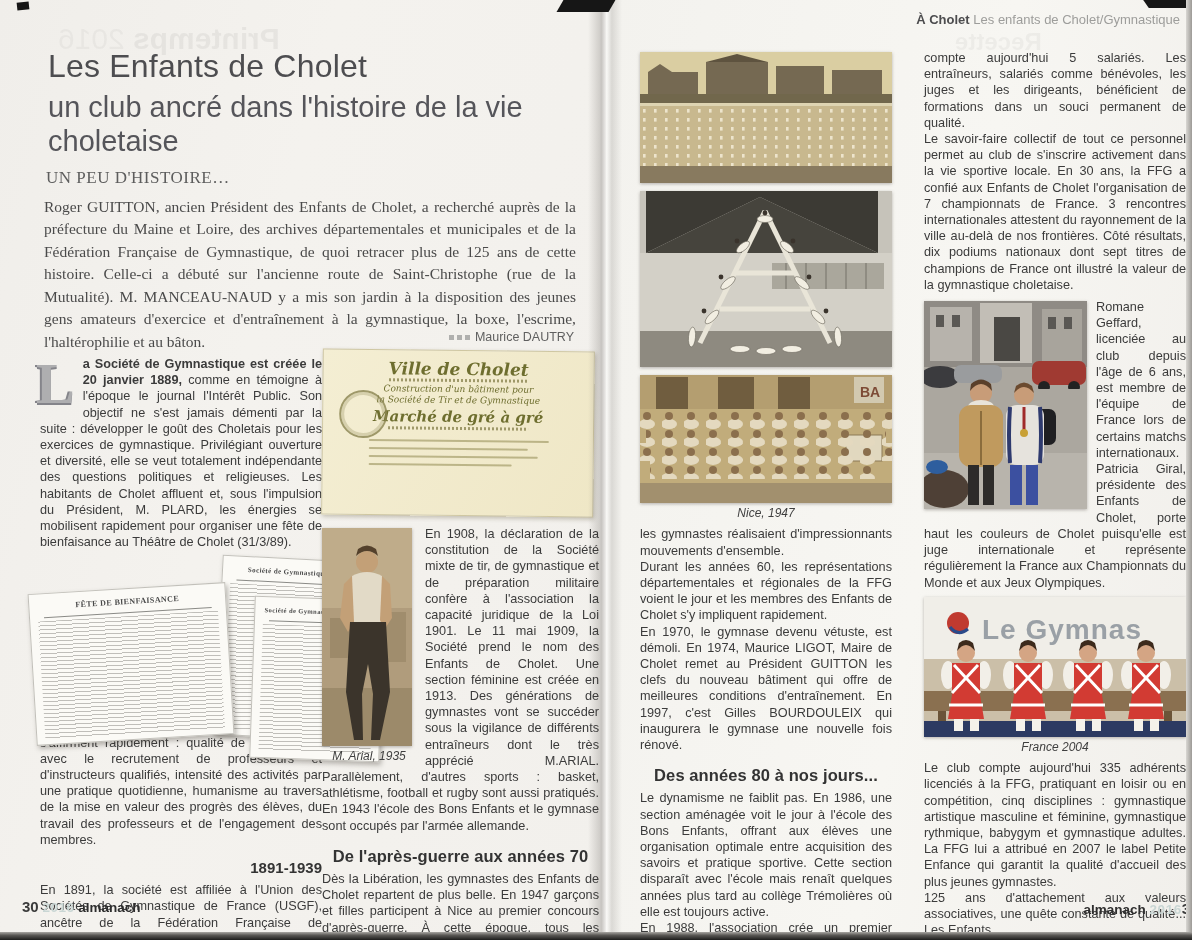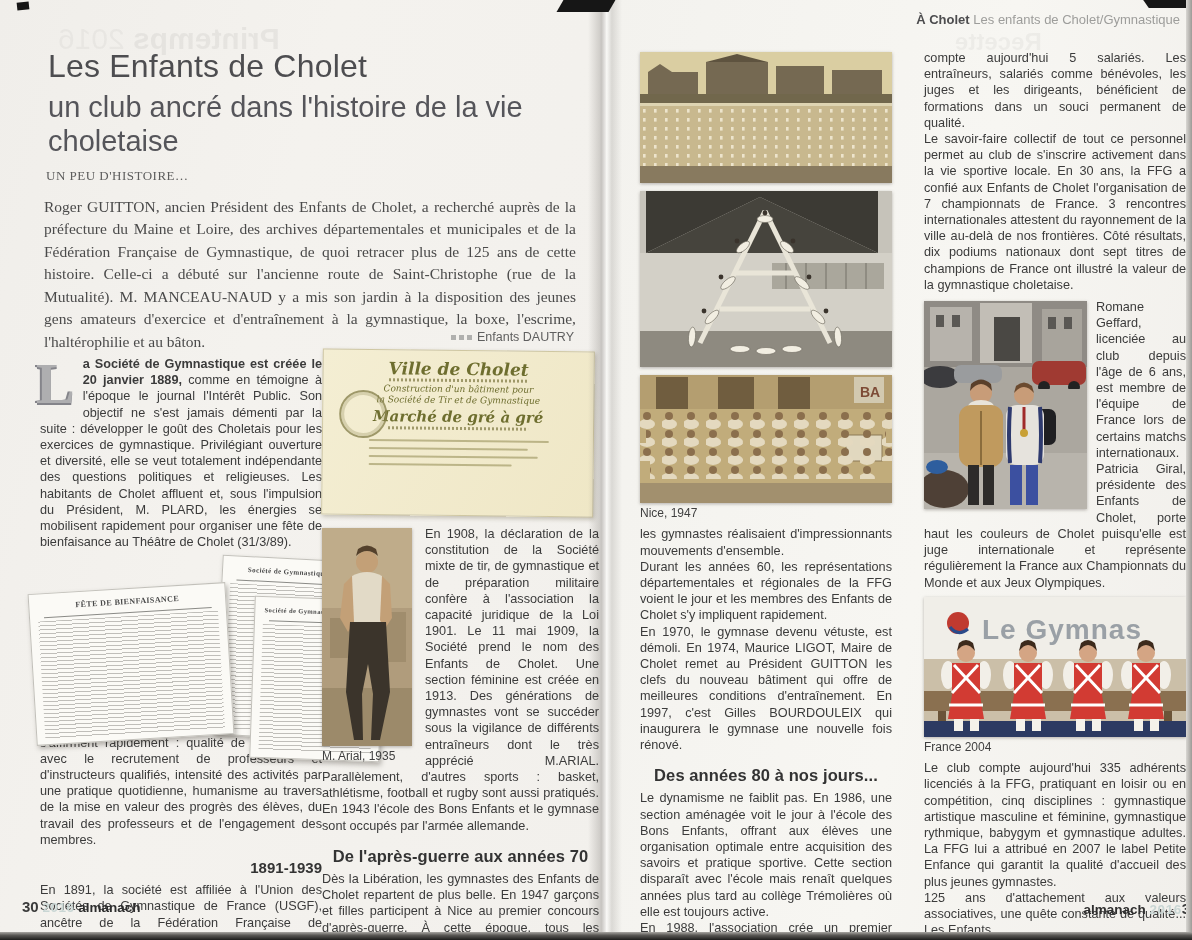--- a/index.html
+++ b/index.html
@@ -19,35 +19,35 @@
   #corner-gutter{left:560px;top:0;width:52px;height:12px;transform:skewX(-30deg);}
   #corner-tr{right:-6px;top:0;width:52px;height:8px;transform:skewX(35deg);}
   
   .bleed{position:absolute;transform:scaleX(-1);color:#4a4a4a;opacity:.07;font-weight:bold;white-space:nowrap;z-index:1;}
   #bleed-left{left:58px;top:22px;font-size:30px;}
   #bleed-left .yr{font-weight:normal;opacity:.7;}
   #bleed-right{right:150px;top:28px;font-size:24px;opacity:.05;}
   
   #title{position:absolute;left:48px;top:48px;width:540px;font-size:32px;color:#4d4d50;letter-spacing:.2px;z-index:2;}
   #subtitle{position:absolute;left:48px;top:90px;width:530px;font-size:29px;line-height:1.18;color:#55555a;z-index:2;}
-  #kicker{position:absolute;left:46px;top:168px;font-family:"Liberation Serif",serif;font-size:13px;letter-spacing:.5px;color:#5d5d5d;z-index:2;}
+  #kicker{position:absolute;left:46px;top:168px;font-family:"Liberation Serif",serif;font-size:17px;letter-spacing:.5px;color:#5d5d5d;z-index:2;}
   #intro{position:absolute;left:44px;top:196px;width:532px;font-family:"Liberation Serif",serif;
     font-size:15.5px;line-height:1.45;color:#4a4a4a;text-align:justify;z-index:2;}
   #author-row{position:absolute;left:46px;top:330px;width:528px;text-align:right;font-size:12.5px;color:#5f5f5f;z-index:2;}
   .sq{display:inline-block;width:5px;height:5px;background:#b0b0ae;margin:0 1.5px;vertical-align:middle;}
   .col{position:absolute;text-align:justify;font-size:12.7px;line-height:16.2px;color:#3b3b3b;z-index:2;}
   #l-col1{left:40px;top:356px;width:282px;}
   #l-col2{left:322px;top:350px;width:277px;}
   .col p{margin:0;}
   .h-years{font-size:15px;font-weight:bold;color:#333;margin:12px 0 6px 0;text-align:right;}
   .h-sec{font-size:16.5px;font-weight:bold;color:#333;margin:14px 0 7px 0;text-align:center;letter-spacing:.1px;}
   .dropcap{float:left;font-size:58px;line-height:48px;font-weight:bold;color:#aeaeb0;
     text-shadow:-2px 0 0 #84848a, 0 2px 0 #84848a;margin:4px 8px 0 -4px;font-family:"Liberation Serif",serif;}
   .lead{font-weight:bold;}
-  .caption{font-size:12px;color:#3f3f3f;text-align:left;margin-top:3px;line-height:1.2;}
+  .caption{font-style:italic;font-size:12px;color:#3f3f3f;text-align:center;margin-top:3px;line-height:1.2;}
   
   #clippings{position:relative;height:150px;margin:8px 0 10px 0;}
   .clip{position:absolute;background:#fbfaf6;border:1px solid #c2c0ba;box-shadow:2px 3px 5px rgba(60,55,45,.35);padding:5px 6px;overflow:hidden;}
   .clip .ct{font-family:"Liberation Serif",serif;font-weight:bold;text-align:center;color:#4a4a4a;letter-spacing:.4px;}
   .clip .rule{height:1px;background:#8a8a86;margin:2px 8px;}
   .clip .lines{background:repeating-linear-gradient(to bottom,#8f8d88 0,#8f8d88 1px,transparent 1px,transparent 4px);opacity:.55;margin:3px 2px;}
   #clip1{left:-8px;top:30px;width:184px;height:140px;transform:rotate(-3.5deg);}
   #clip1 .ct{font-size:8px;}
   #clip2{left:178px;top:0px;width:118px;height:168px;transform:rotate(3deg);}
   #clip2 .ct{font-size:7px;}
@@ -97,21 +97,21 @@
       <span class="yr">2016</span>
     </div>
 
     <div id="subtitle">un club ancré dans l'histoire de la vie choletaise</div>
     <div id="title">Les Enfants de Cholet</div>
     <div id="kicker">UN PEU D'HISTOIRE…</div>
     <div id="intro">Roger GUITTON, ancien Président des Enfants de Cholet, a recherché auprès de la préfecture du Maine et Loire, des archives départementales et municipales et de la Fédération Française de Gymnastique, de quoi retracer plus de 125 ans de cette histoire. Celle-ci a débuté sur l'ancienne route de Saint-Christophe (rue de la Mutualité). M. MANCEAU-NAUD y a mis son jardin à la disposition des jeunes gens amateurs d'exercice et d'entraînement à la gymnastique, la boxe, l'escrime, l'haltérophilie et au bâton.</div>
 
     <div id="author-row">
       <span class="sq"></span><span class="sq"></span><span class="sq"></span>
-      <span>Enfants DAUTRY</span>
+      <span>Maurice DAUTRY</span>
     </div>
 
     <div class="col" id="l-col1">
       <p>
         <span class="dropcap">L</span><span class="lead">a Société de Gymnastique est créée le 20 janvier 1889,</span><span> comme en témoigne à l'époque le journal l'Intérêt Public. Son objectif ne s'est jamais démenti par la suite : développer le goût des Choletais pour les exercices de gymnastique. Privilégiant ouverture et diversité, elle se veut totalement indépendante des questions politiques et religieuses. Les habitants de Cholet affluent et, sous l'impulsion du Président, M. PLARD, les énergies se mobilisent rapidement pour organiser une fête de bienfaisance au Théâtre de Cholet (31/3/89).</span>
       </p>
 
       <div id="clippings">
         <div class="clip" id="clip2">
           <div class="ct">Société de Gymnastique</div>

